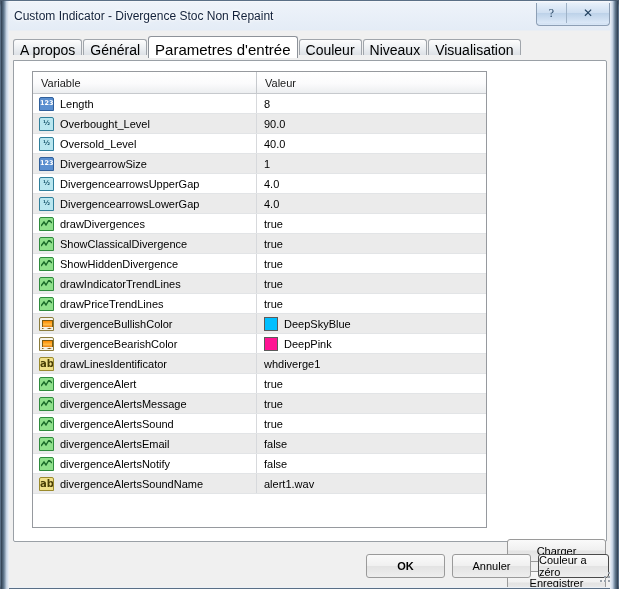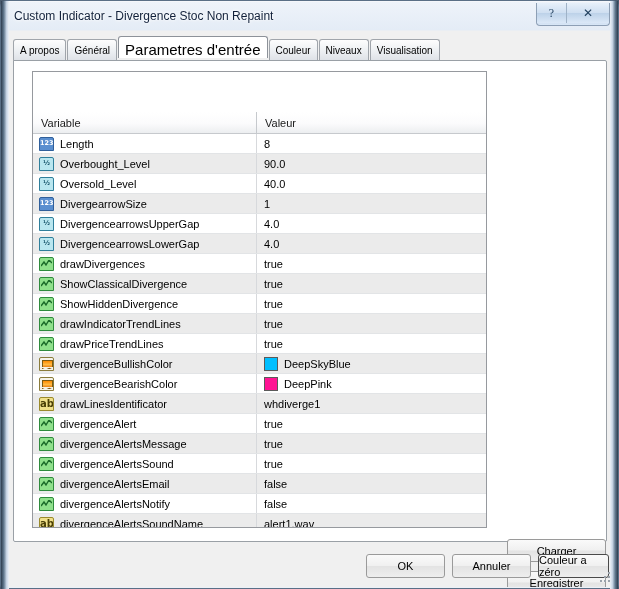--- a/index.html
+++ b/index.html
@@ -96,25 +96,25 @@
   
   .tabstrip {
     position: absolute;
     left: 11px; top: 37px;
     width: 594px;
     height: 22px;
   }
   .tab {
     position: relative;
     float: left;
-    height: 22px;
+    height: 16px;
     margin-right: 1px;
     padding: 3px 6px 0 6px;
     box-sizing: border-box;
-    font-size: 10px;
+    font-size: 14px;
     line-height: 15px;
     color: #000;
     background: linear-gradient(to bottom, #fdfdfd 0%, #eceff2 55%, #dde1e6 100%);
     border: 1px solid #a0a5ab;
     border-bottom: none;
     border-radius: 3px 3px 0 0;
     white-space: nowrap;
   }
   .tab.active {
     height: 22px;
@@ -147,21 +147,20 @@
     box-sizing: border-box;
     border: 1px solid #96999e;
     background: #ffffff;
     overflow: hidden;
   }
   .grid-head {
     display: flex;
     height: 21px;
     background: linear-gradient(to bottom, #ffffff 0%, #fbfbfc 55%, #eceef0 100%);
     border-bottom: 1px solid #c6c9cd;
-    margin-top: 40px;
   }
   .grid-head .hcell {
     display: flex;
     align-items: center;
     padding-left: 8px;
     font-size: 11px;
     color: #1a1a1a;
     box-sizing: border-box;
   }
   .col-var { width: 224px; border-right: 1px solid #c6c9cd; }
@@ -298,21 +297,21 @@
     height: 23px;
   }
   #btn-charger { top: 478px; }
   #btn-enregistrer { top: 510px; }
 
   .bottom-btn {
     position: absolute;
     top: 552px;
     height: 24px;
   }
-  #btn-ok { left: 364px; width: 79px; }
+  #btn-ok { left: 364px; width: 79px; font-weight: bold; }
   #btn-annuler { left: 450px; width: 79px; }
   #btn-reset { left: 536px; width: 71px; }
 
   .resize-grip {
     position: absolute;
     right: 5px; bottom: 3px;
     width: 12px; height: 12px;
   }
   .resize-grip i {
     position: absolute;

